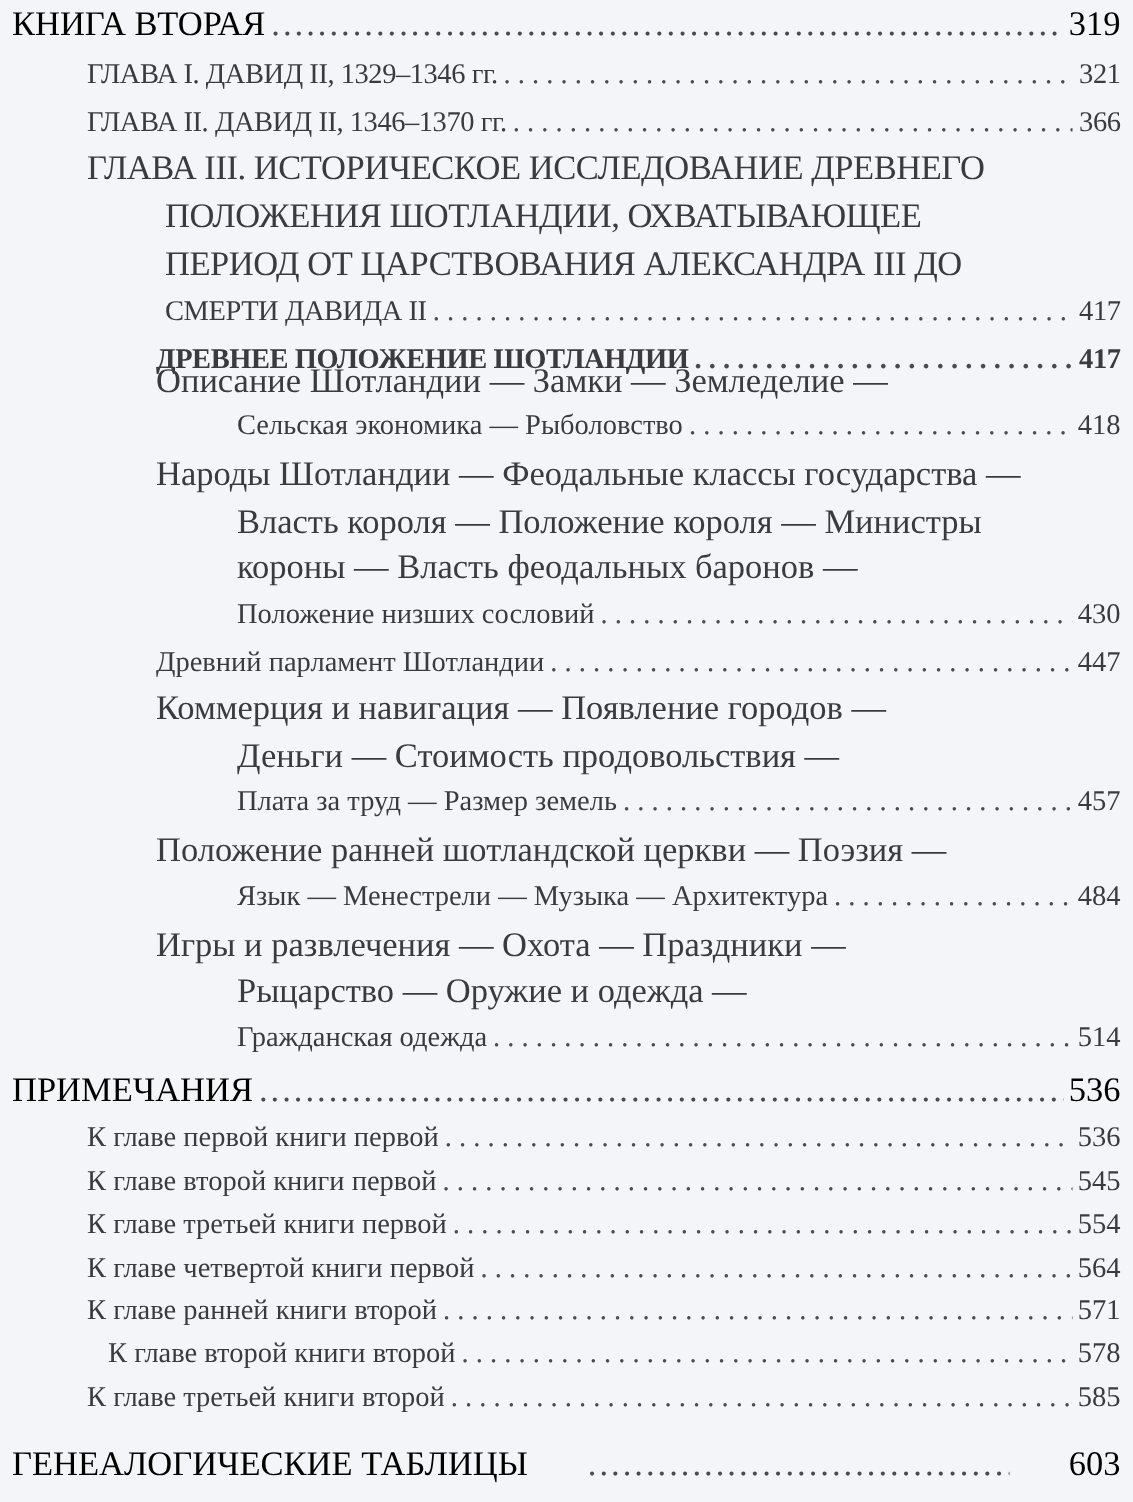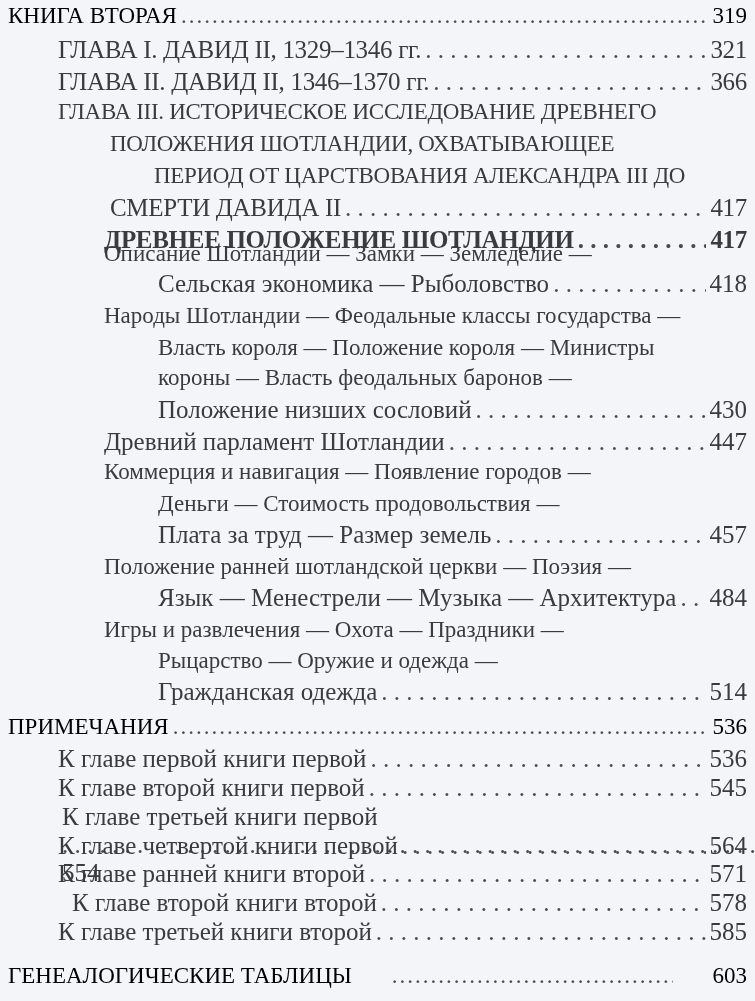--- a/index.html
+++ b/index.html
@@ -7,21 +7,21 @@
     width: 755px; height: 1001px; overflow: hidden;
     background: #f4f5f8;
     font-family: "Liberation Serif", "DejaVu Serif", serif;
     color: #3b3b3f;
     position: relative;
   }
   .page { position: absolute; left: 0; top: 0; width: 755px; height: 1001px; }
   .row {
     position: absolute; right: 8px;
     display: flex; align-items: baseline;
-    font-size: 25px; line-height: 28px;
+    font-size: 19px; line-height: 28px;
     white-space: nowrap;
   }
   .row.bold { font-weight: normal; font-size: 23px; color: #000000; }
   .row .label { flex: 0 0 auto; }
   .row .dots {
     flex: 1 1 auto; overflow: hidden; margin: 0 4px;
     letter-spacing: 3px; color: #4a4a4f;
   }
   .row .dots::before {
     content: ". . . . . . . . . . . . . . . . . . . . . . . . . . . . . . . . . . . . . . . . . . . . . . . . . . . . . . . . . . . . . . . . . . . . . . . . . . . .";
@@ -55,21 +55,21 @@
   </div>
 
   <div class="row caps" style="left:58px; top:68px;">
     <span class="label">ГЛАВА II. ДАВИД II, 1346–1370 гг.</span>
     <span class="dots"></span>
     <span class="page-num">366</span>
   </div>
 
   <div class="line caps" style="left:58px; top:98px;">ГЛАВА III. ИСТОРИЧЕСКОЕ ИССЛЕДОВАНИЕ ДРЕВНЕГО</div>
   <div class="line caps" style="left:110px; top:130px;">ПОЛОЖЕНИЯ ШОТЛАНДИИ, ОХВАТЫВАЮЩЕЕ</div>
-  <div class="line caps" style="left:110px; top:162px;margin-left:44px;">ПЕРИОД ОТ ЦАРСТВОВАНИЯ АЛЕКСАНДРА III ДО</div>
+  <div class="line caps" style="left:110px; top:162px;">ПЕРИОД ОТ ЦАРСТВОВАНИЯ АЛЕКСАНДРА III ДО</div>
   <div class="row caps" style="left:110px; top:194px;">
     <span class="label">СМЕРТИ ДАВИДА II</span>
     <span class="dots"></span>
     <span class="page-num">417</span>
   </div>
 
   <div class="row caps" style="left:104px; top:226px;font-weight:bold;">
     <span class="label">ДРЕВНЕЕ ПОЛОЖЕНИЕ ШОТЛАНДИИ</span>
     <span class="dots"></span>
     <span class="page-num">417</span>
@@ -129,21 +129,21 @@
   <div class="row" style="left:58px; top:745px;">
     <span class="label">К главе первой книги первой</span>
     <span class="dots"></span>
     <span class="page-num">536</span>
   </div>
   <div class="row" style="left:58px; top:774px;">
     <span class="label">К главе второй книги первой</span>
     <span class="dots"></span>
     <span class="page-num">545</span>
   </div>
-  <div class="row" style="left:58px; top:803px;flex-direction:column;">
+  <div class="row" style="left:58px; top:803px;">
     <span class="label">К главе третьей книги первой</span>
     <span class="dots"></span>
     <span class="page-num">554</span>
   </div>
   <div class="row" style="left:58px; top:832px;">
     <span class="label">К главе четвертой книги первой</span>
     <span class="dots"></span>
     <span class="page-num">564</span>
   </div>
   <div class="row" style="left:58px; top:860px;">

